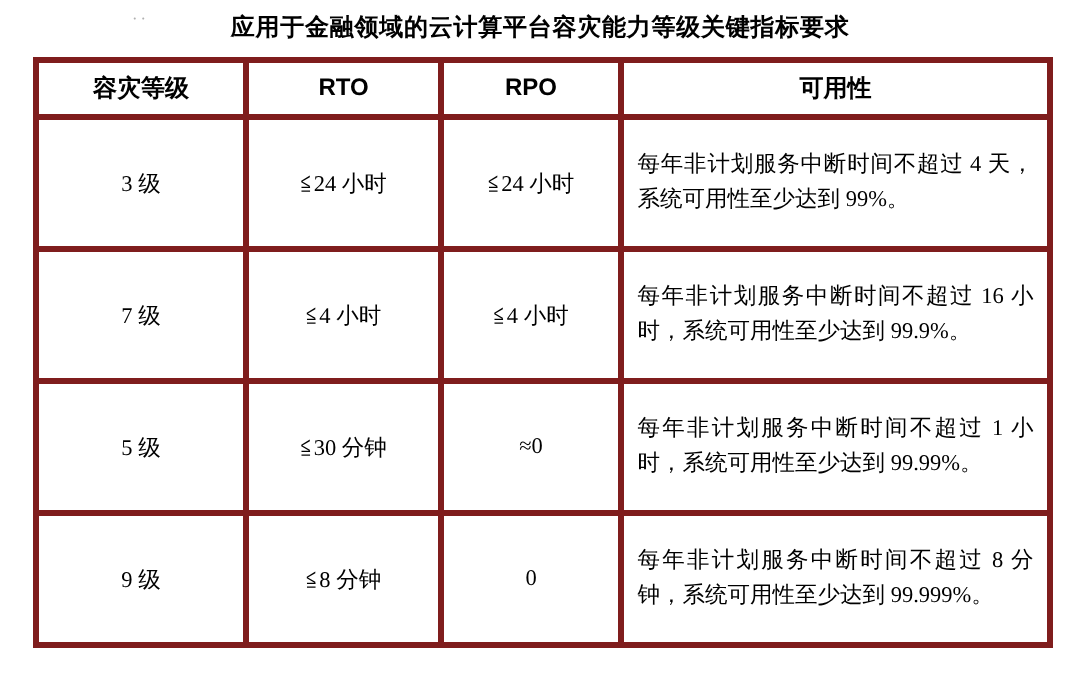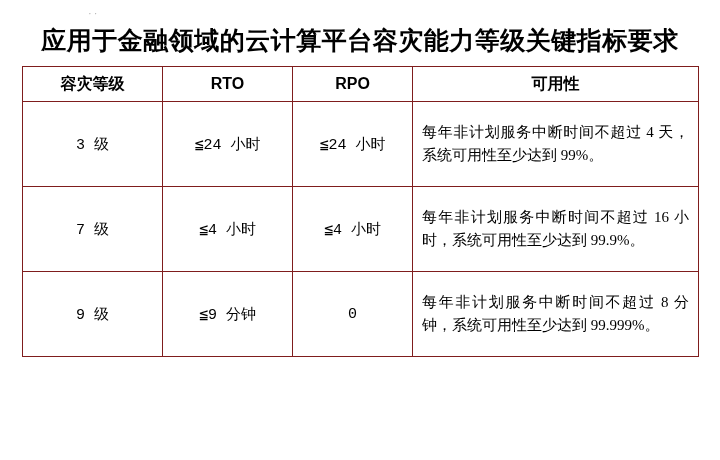--- a/index.html
+++ b/index.html
@@ -15,57 +15,56 @@
     overflow: hidden;
   }
   .page {
     position: relative;
     width: 720px;
     height: 460px;
     box-sizing: border-box;
   }
   .title {
     text-align: center;
-    font-size: 25px;
+    font-size: 16px;
     font-weight: bold;
     letter-spacing: 0.5px;
-    padding: 24px 0 9px 0;
+    padding: 8px 0 9px 0;
     font-family: "Liberation Sans", "DejaVu Sans", sans-serif;
   }
   .table-wrap {
     padding: 0 22px;
     box-sizing: border-box;
   }
   table.dr-table {
     width: 676px;
     border-collapse: collapse;
     table-layout: fixed;
   }
   table.dr-table th,
   table.dr-table td {
-    border: 1px solid #7f1d1d;
+    border: 4px solid #7f1d1d;
     vertical-align: middle;
   }
   table.dr-table th {
     text-align: center;
     font-size: 16px;
     font-weight: bold;
     height: 32px;
     font-family: "Liberation Sans", "DejaVu Sans", sans-serif;
   }
   col.c-level { width: 140px; }
   col.c-rto   { width: 130px; }
   col.c-rpo   { width: 120px; }
   col.c-avail { width: 286px; }
 
   td.cell-center {
     text-align: center;
     font-size: 15px;
     height: 82px;
-    font-family: Liberation Mono, monospace;
   }
   td.cell-desc {
     text-align: left;
     font-size: 15px;
     line-height: 1.55;
     padding: 7px 9px 7px 9px;
     text-indent: 0;
     margin-left: 32px;
   }
   td.cell-desc .desc-text {
@@ -122,22 +121,30 @@
         </tr>
         <tr>
           <td class="cell-center">7 级</td>
           <td class="cell-center">≦4 小时</td>
           <td class="cell-center">≦4 小时</td>
           <td class="cell-desc">
             <span class="desc-text">每年非计划服务中断时间不超过 16 小时，系统可用性至少达到 99.9%。</span>
           </td>
         </tr>
         <tr>
+          <td class="cell-center">5 级</td>
+          <td class="cell-center">≦30 分钟</td>
+          <td class="cell-center">≈0</td>
+          <td class="cell-desc">
+            <span class="desc-text">每年非计划服务中断时间不超过 1 小时，系统可用性至少达到 99.99%。</span>
+          </td>
+        </tr>
+        <tr>
           <td class="cell-center">9 级</td>
-          <td class="cell-center">≦9 分钟</td>
+          <td class="cell-center">≦8 分钟</td>
           <td class="cell-center">0</td>
           <td class="cell-desc">
             <span class="desc-text">每年非计划服务中断时间不超过 8 分钟，系统可用性至少达到 99.999%。</span>
           </td>
         </tr>
       </tbody>
     </table>
   </div>
 
 </div>

